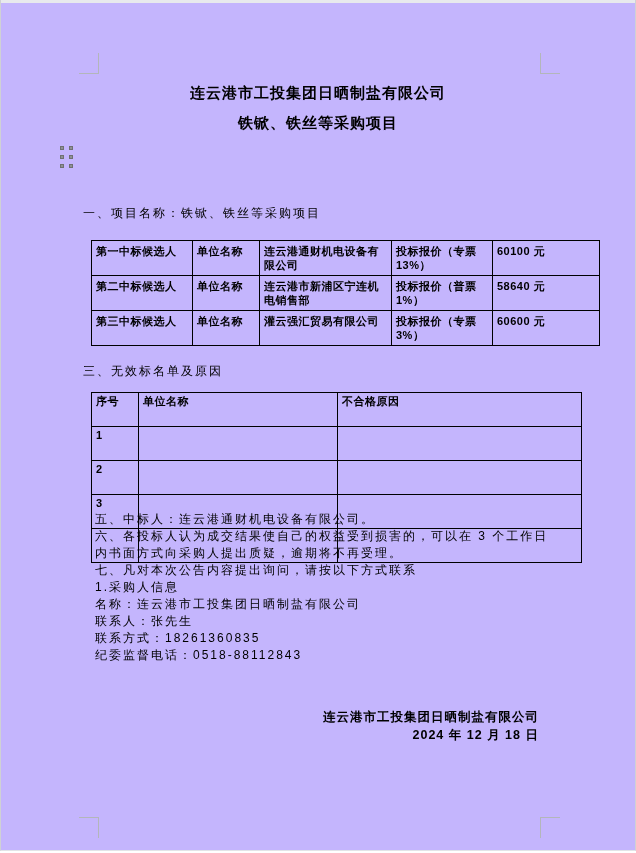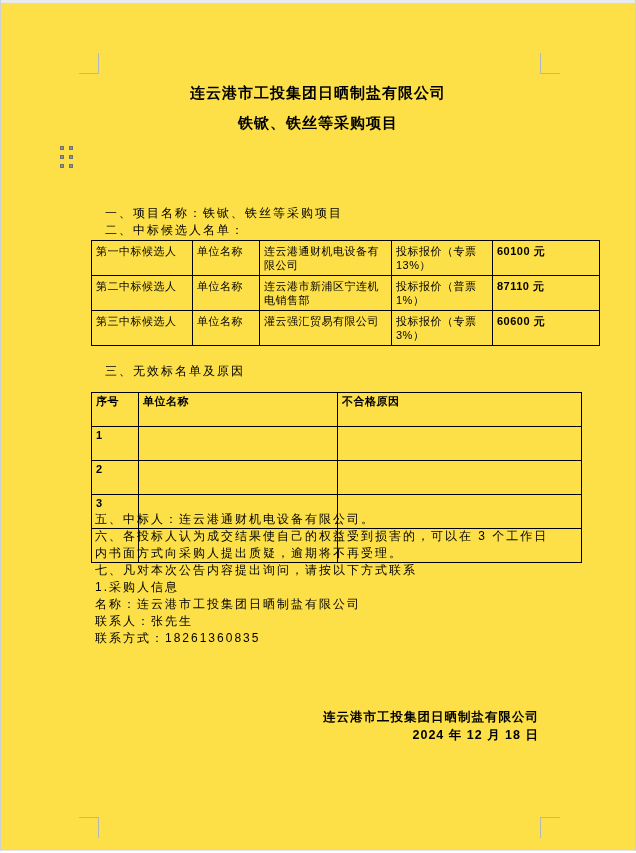--- a/index.html
+++ b/index.html
@@ -1,19 +1,19 @@
 <!DOCTYPE html>
 <html><head>
 <meta charset="utf-8">
 <style>
   html,body{margin:0;padding:0;background:#ffffff;}
   .page{
     position:relative;
     width:634px;height:850px;
-    background:#fde047;
+    background:#c4b5fd;
     border-left:1px solid #cfd1d5;
     border-right:1px solid #cfd1d5;
     border-bottom:1px solid #e2e4e7;
     font-family:"Liberation Sans", sans-serif;
     color:#000;
     overflow:hidden;
   }
   .top-strip{position:absolute;left:0;top:0;width:100%;height:3px;background:#e8eaed;}
   
   .mark{position:absolute;width:19px;height:20px;}
@@ -23,29 +23,29 @@
   .mark.br{left:539px;top:817px;border-left:1px solid #b3b6ba;border-top:1px solid #b3b6ba;}
   
   .grip{position:absolute;left:59px;top:146px;display:grid;grid-template-columns:4px 4px;grid-auto-rows:4px;column-gap:5px;row-gap:5px;}
   .grip span{width:4px;height:4px;background:#8f9094;box-shadow:inset 0 0 0 1px #6f7073;}
   
   .title{position:absolute;left:0;width:100%;text-align:center;font-weight:bold;font-size:15px;line-height:16px;letter-spacing:1px;}
   .t1{top:85px;}
   .t2{top:115px;}
   .t3{top:152px;}
   
-  .line{position:absolute;left:104px;font-size:12px;line-height:17px;letter-spacing:2px;white-space:nowrap;}
+  .line{position:absolute;left:82px;font-size:12px;line-height:17px;letter-spacing:2px;white-space:nowrap;}
   .p1{top:205px;}
   .p2{top:222px;}
   .p3{top:363px;}
   .wrapblock{position:absolute;left:94px;top:511px;width:456px;font-size:12px;line-height:17px;letter-spacing:2px;}
   .wrapblock p{margin:0;}
   
   table{position:absolute;left:90px;border-collapse:collapse;table-layout:fixed;font-size:11px;line-height:14px;letter-spacing:0.5px;}
-  td,th{border:1px solid #000;vertical-align:top;padding:3px 4px;text-align:left;font-weight:normal;overflow:hidden;}
+  td,th{border:1px solid #000;vertical-align:top;padding:3px 4px;text-align:left;font-weight:bold;overflow:hidden;}
   .candidates{top:240px;width:463px;}
   .candidates tr{height:34px;}
   .candidates .c1{width:92px;}
   .candidates .c2{width:58px;}
   .candidates .c3{width:123px;}
   .candidates .c4{width:92px;}
   .candidates .c5{width:98px;font-weight:bold;}
   .invalid{top:392px;width:463px;}
   .invalid tr{height:34px;}
   .invalid td,.invalid th{padding:1px 4px;}
@@ -74,37 +74,36 @@
       <span></span>
       <span></span>
       <span></span>
       <span></span>
   </div>
 
   <div class="title t1">连云港市工投集团日晒制盐有限公司</div>
   <div class="title t2">铁锨、铁丝等采购项目</div>
 
   <div class="line p1">一、项目名称：铁锨、铁丝等采购项目</div>
-  <div class="line p2">二、中标候选人名单：</div>
 
   <table class="candidates">
     <tbody>
       <tr>
         <td class="c1">第一中标候选人</td>
         <td class="c2">单位名称</td>
         <td class="c3">连云港通财机电设备有限公司</td>
         <td class="c4">投标报价（专票 13%）</td>
         <td class="c5">60100 元</td>
       </tr>
       <tr>
         <td class="c1">第二中标候选人</td>
         <td class="c2">单位名称</td>
         <td class="c3">连云港市新浦区宁连机电销售部</td>
         <td class="c4">投标报价（普票 1%）</td>
-        <td class="c5">87110 元</td>
+        <td class="c5">58640 元</td>
       </tr>
       <tr>
         <td class="c1">第三中标候选人</td>
         <td class="c2">单位名称</td>
         <td class="c3">灌云强汇贸易有限公司</td>
         <td class="c4">投标报价（专票 3%）</td>
         <td class="c5">60600 元</td>
       </tr>
     </tbody>
   </table>
@@ -142,19 +141,20 @@
   </table>
 
   <div class="wrapblock">
     <p>五、中标人：连云港通财机电设备有限公司。</p>
     <p>六、各投标人认为成交结果使自己的权益受到损害的，可以在 3 个工作日内书面方式向采购人提出质疑，逾期将不再受理。</p>
     <p>七、凡对本次公告内容提出询问，请按以下方式联系</p>
     <p>1.采购人信息</p>
     <p>名称：连云港市工投集团日晒制盐有限公司</p>
     <p>联系人：张先生</p>
     <p>联系方式：18261360835</p>
+    <p>纪委监督电话：0518-88112843</p>
   </div>
 
   <div class="signature">
     <div>连云港市工投集团日晒制盐有限公司</div>
     <div>2024 年 12 月 18 日</div>
   </div>
 </div>
 
 </body></html>

